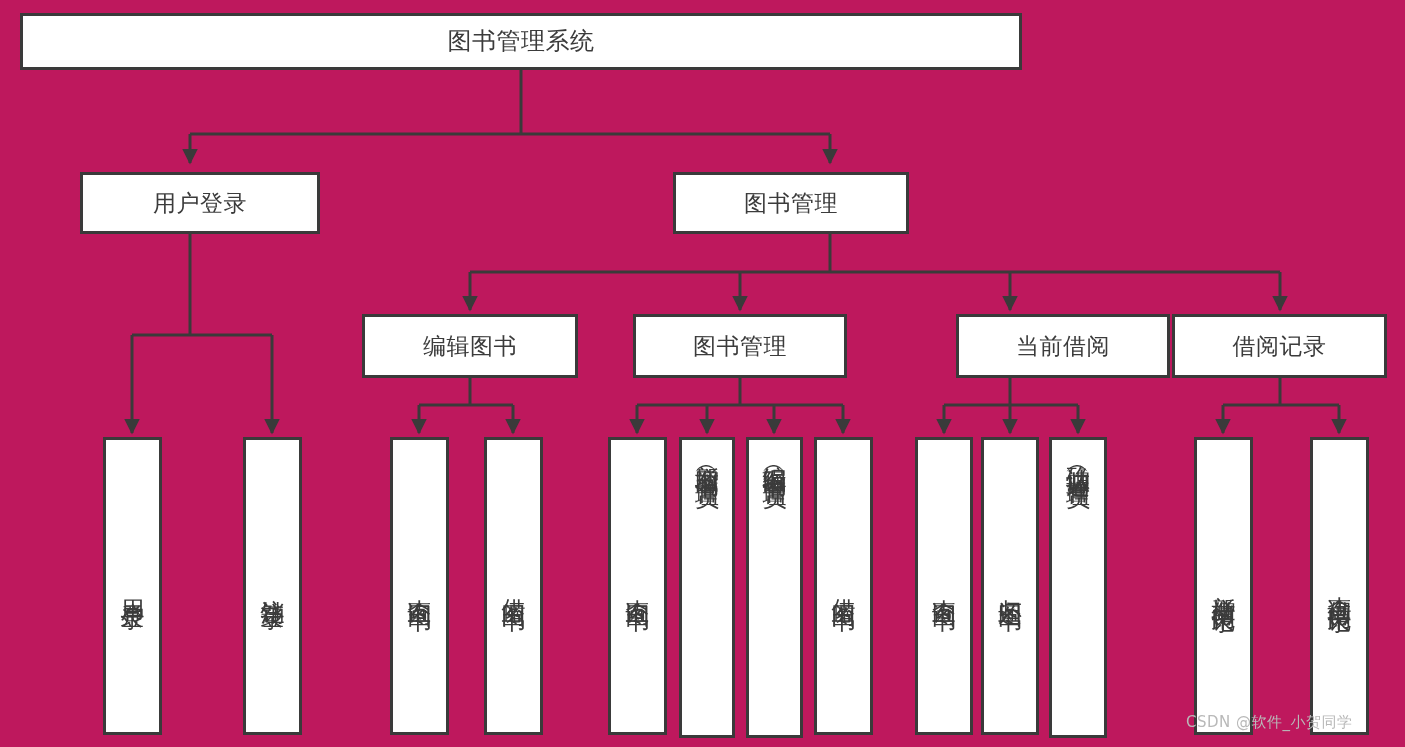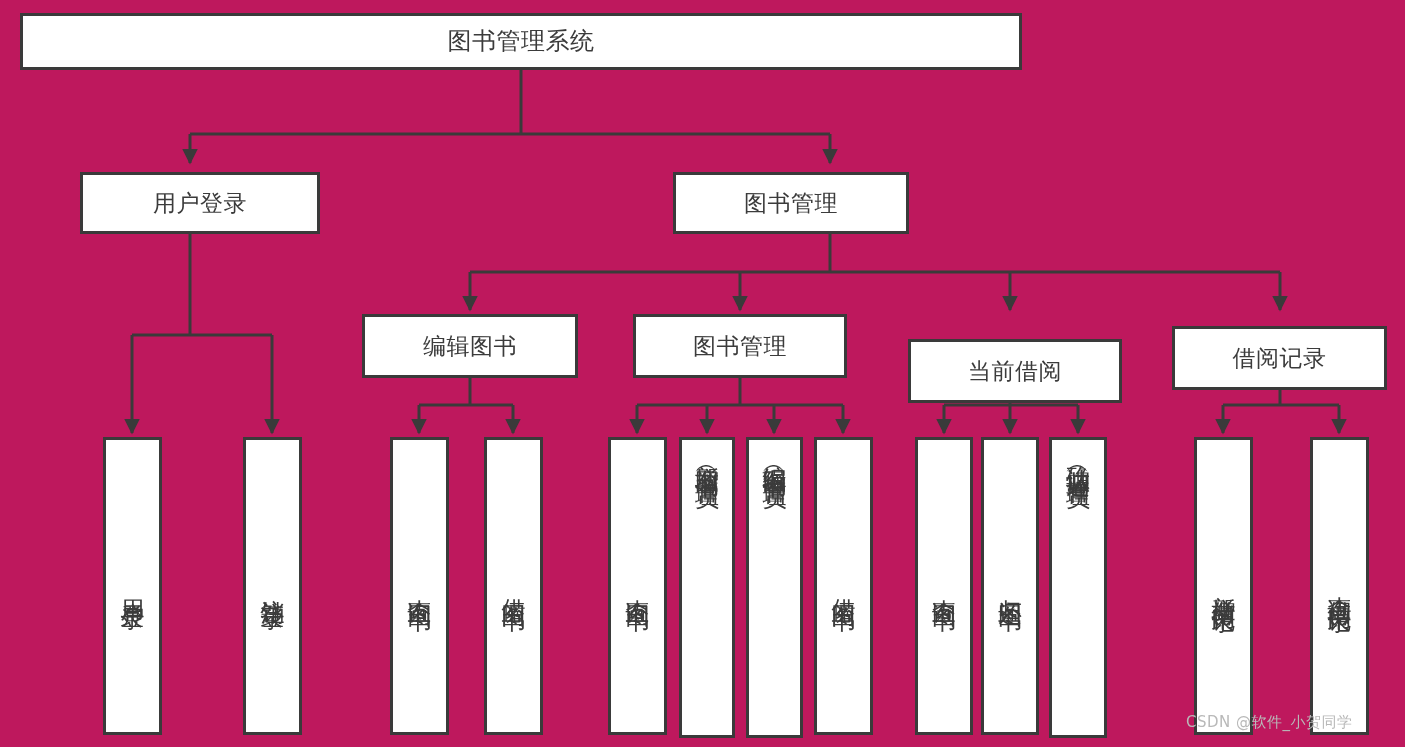--- a/index.html
+++ b/index.html
@@ -141,24 +141,24 @@
   <div class="node horiz" style="left:673px; top:172px; width:236px; height:62px;">
     <span class="label">图书管理</span>
   </div>
 
   <div class="node horiz" style="left:362px; top:314px; width:216px; height:64px;">
     <span class="label">编辑图书</span>
   </div>
   <div class="node horiz" style="left:633px; top:314px; width:214px; height:64px;">
     <span class="label">图书管理</span>
   </div>
-  <div class="node horiz" style="left:908px; top:314px; width:214px; height:64px;margin-top:25px;">
+  <div class="node horiz" style="left:956px; top:314px; width:214px; height:64px;">
     <span class="label">当前借阅</span>
   </div>
-  <div class="node horiz" style="left:1172px; top:326px; width:215px; height:64px;">
+  <div class="node horiz" style="left:1172px; top:314px; width:215px; height:64px;">
     <span class="label">借阅记录</span>
   </div>
 
   <div class="node vert centered" style="left:103px; top:437px; width:59px; height:298px;">
     <span class="label">用户登录</span>
   </div>
   <div class="node vert centered" style="left:243px; top:437px; width:59px; height:298px;">
     <span class="label">注销登录</span>
   </div>
 

